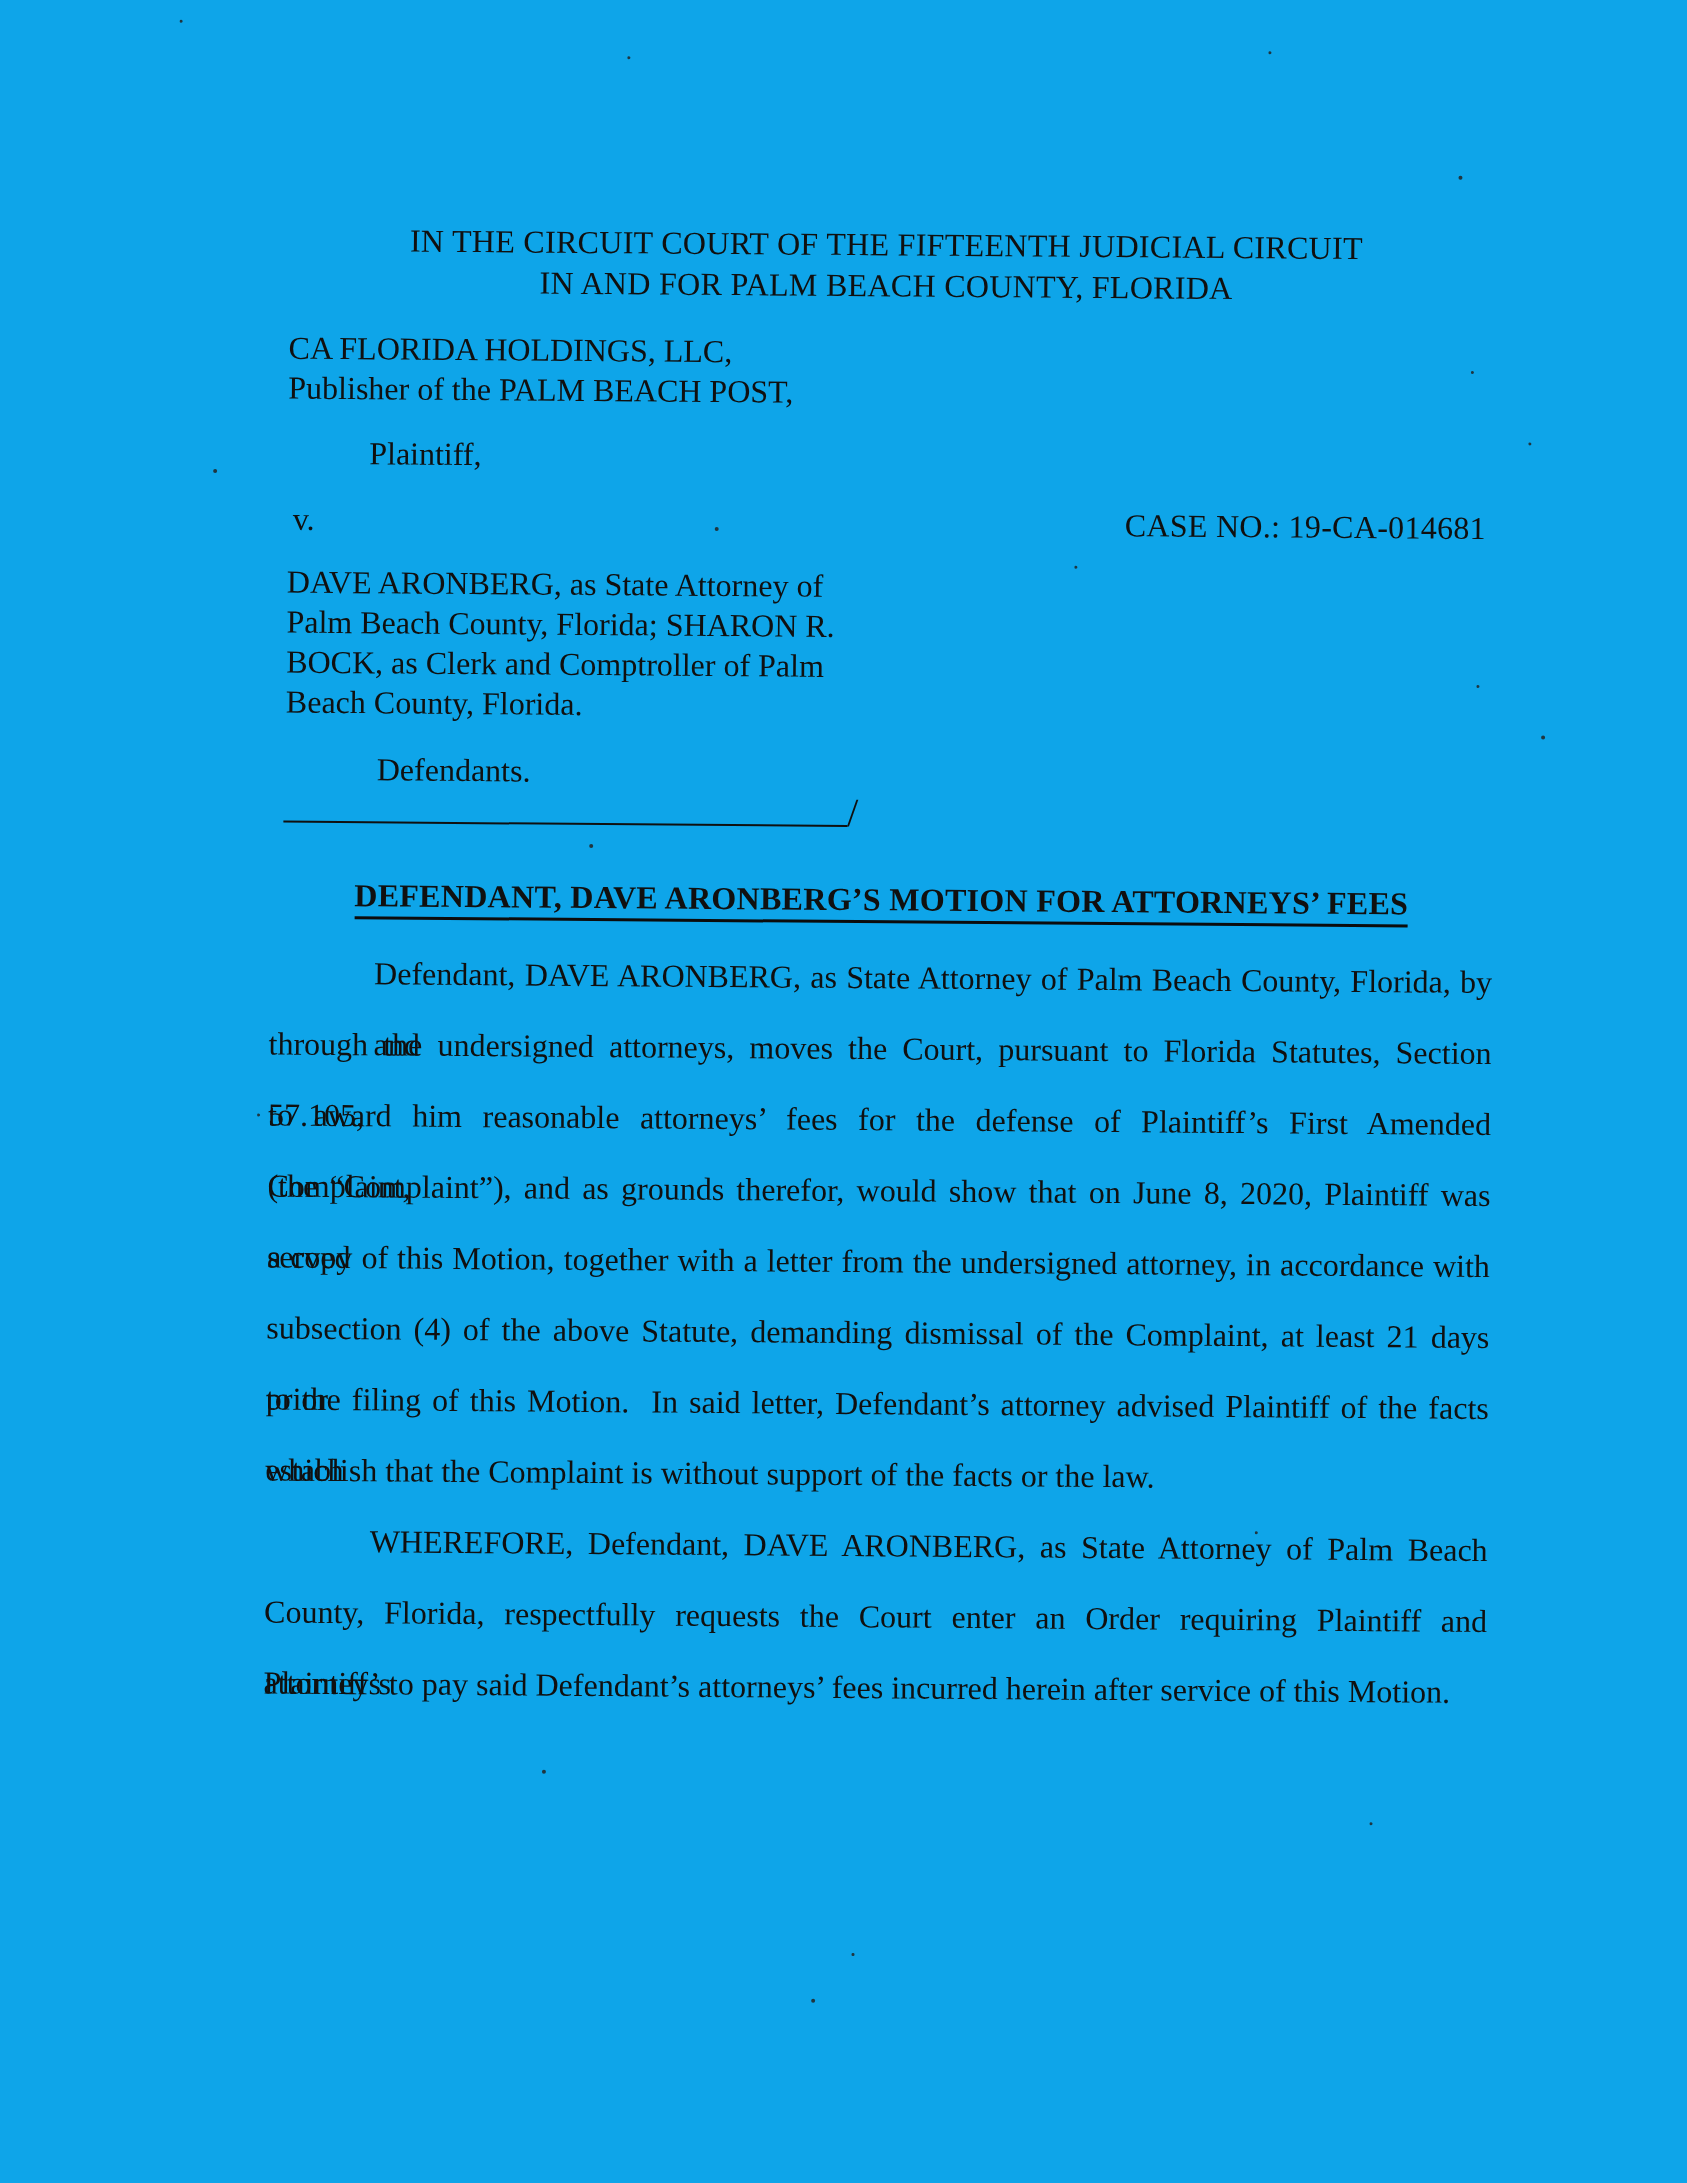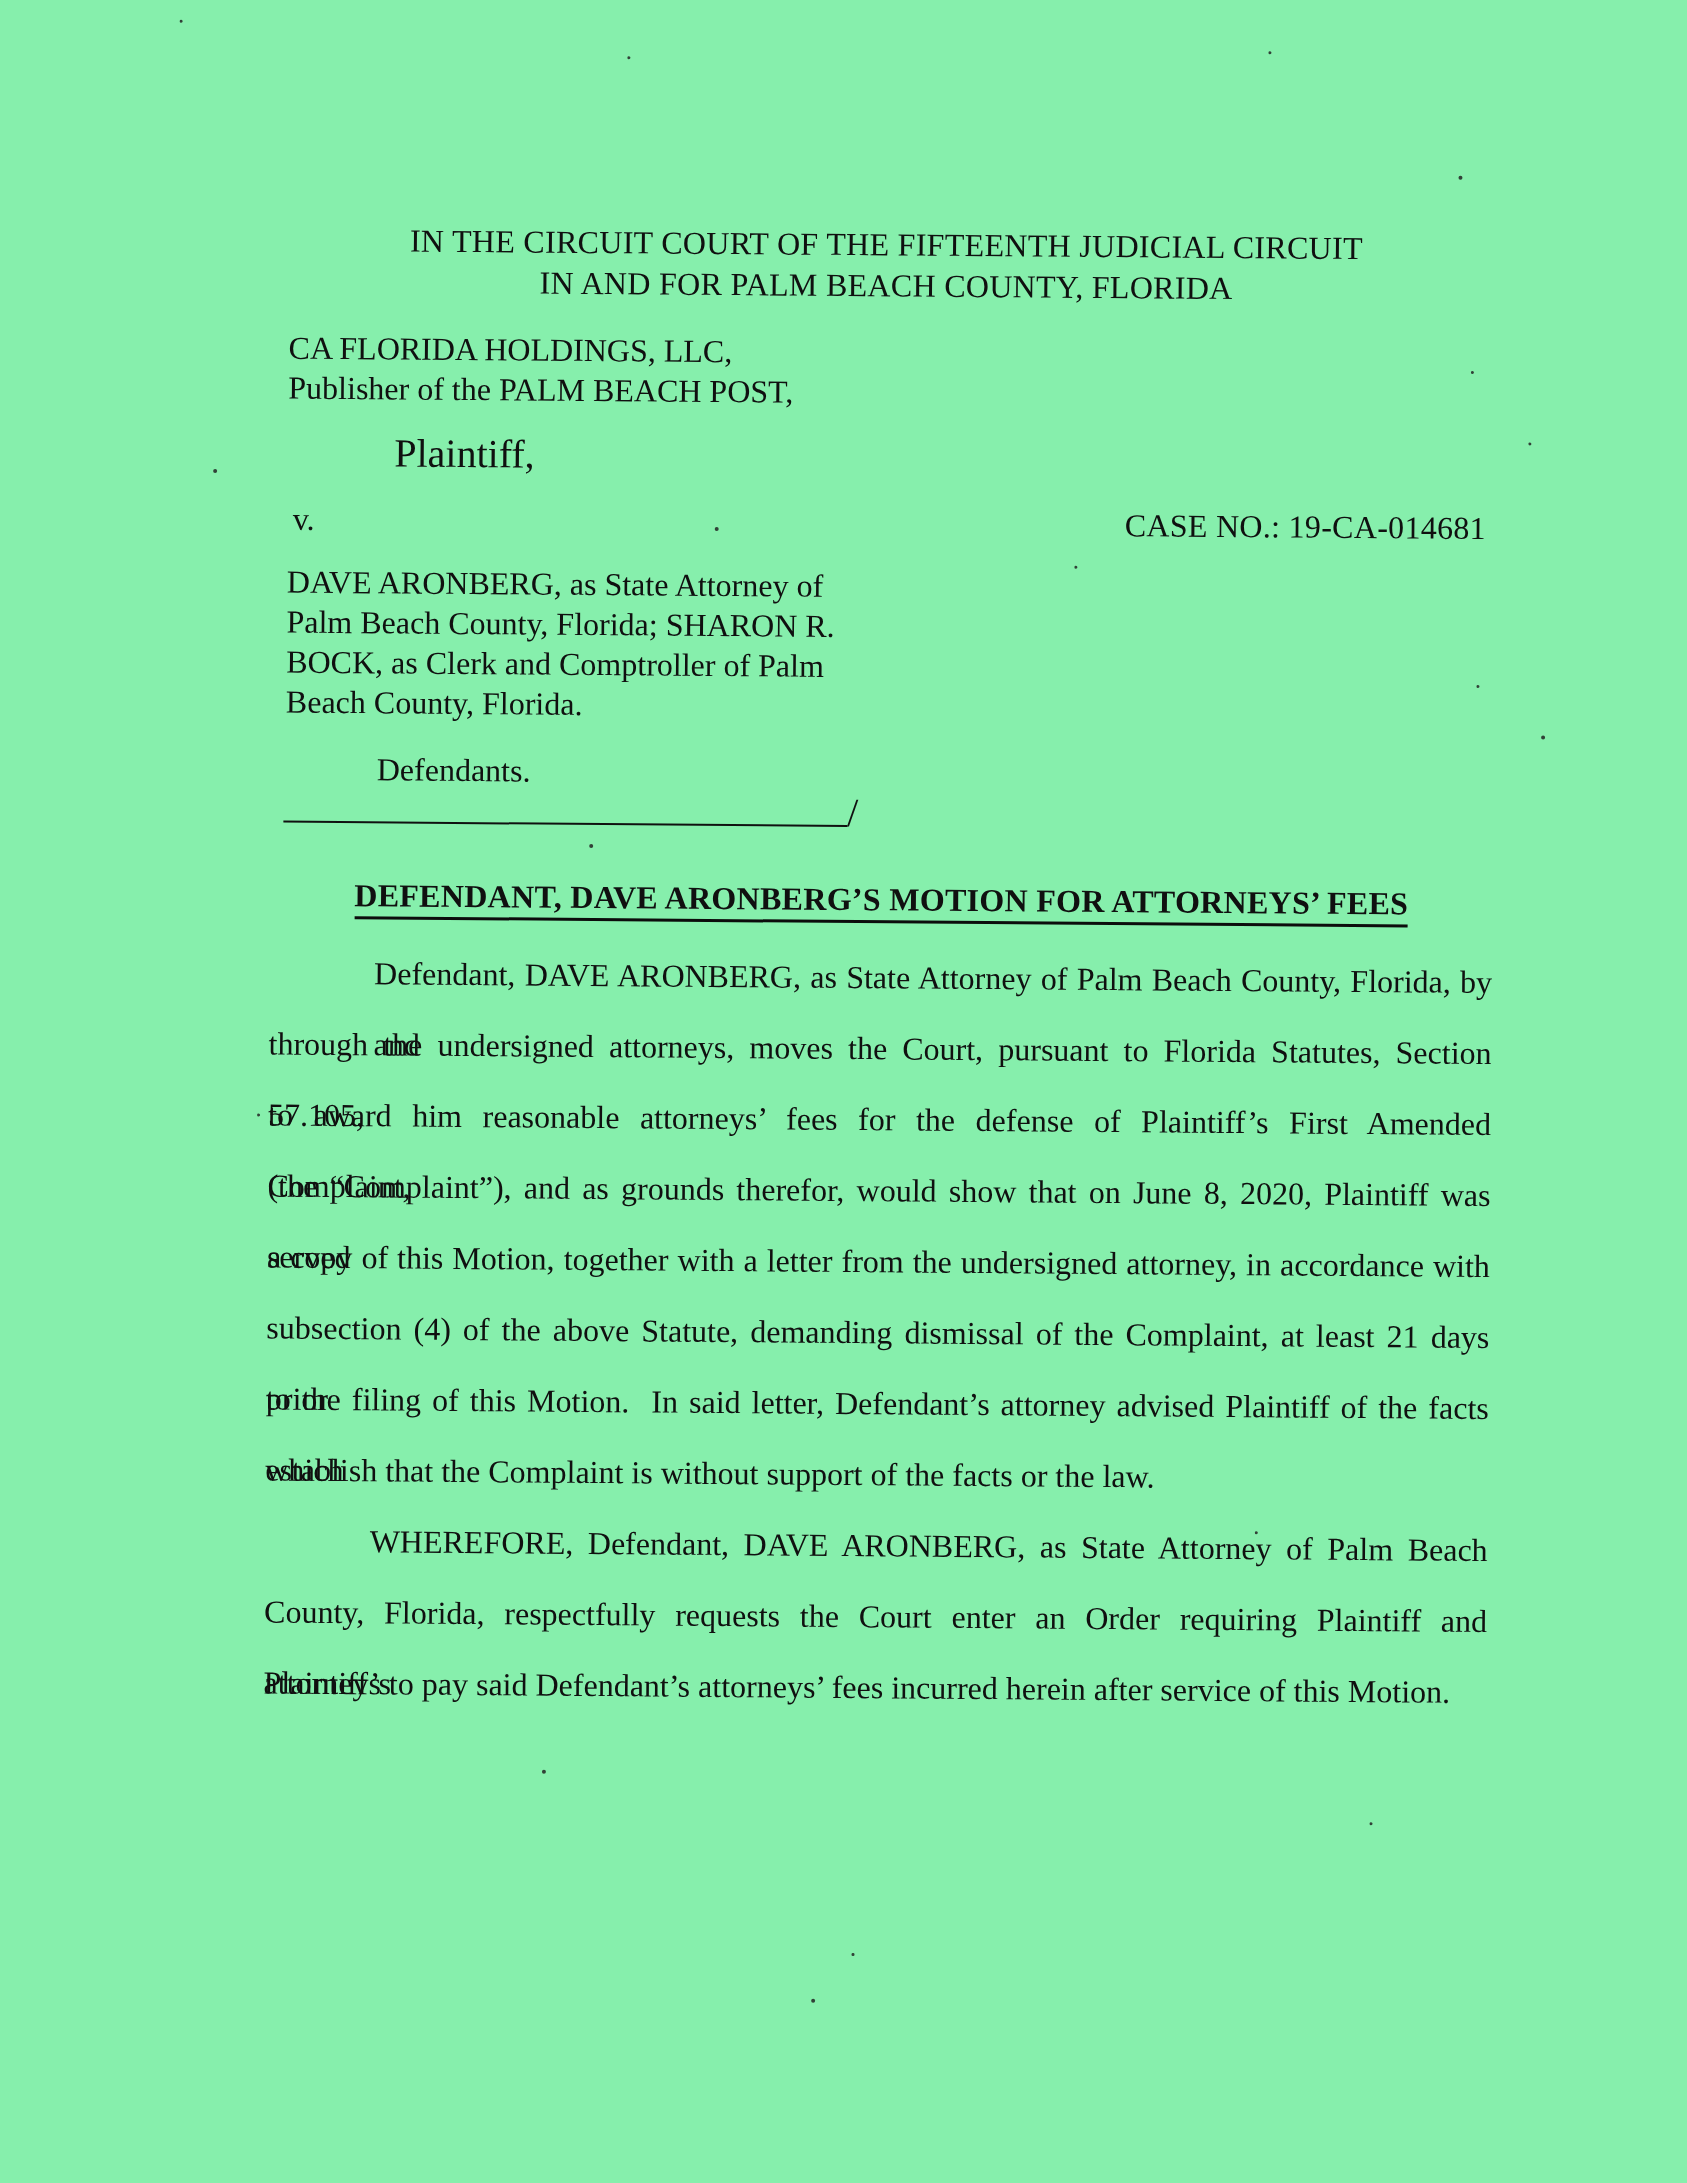--- a/index.html
+++ b/index.html
@@ -4,21 +4,21 @@
 <style>
   html, body {
     margin: 0;
     padding: 0;
     background: #ffffff;
   }
   .sheet {
     position: relative;
     width: 1687px;
     height: 2183px;
-    background: #86efac;
+    background: #0ea5e9;
     overflow: hidden;
     font-family: "Liberation Serif", "DejaVu Serif", serif;
     color: #101010;
   }
   
   .scan-skew {
     position: absolute;
     inset: 0;
     transform: rotate(0.45deg);
     transform-origin: 50% 40%;
@@ -43,22 +43,22 @@
   .plaintiff-name {
     position: absolute;
     top: 332px;
     left: 14.6px;
     font-size: 32px;
     line-height: 40px;
   }
   .plaintiff-role {
     position: absolute;
     top: 437px;
-    left: 121px;
-    font-size: 40px;
+    left: 96px;
+    font-size: 32px;
     line-height: 40px;
   }
   .vs-row {
     position: absolute;
     top: 503px;
     left: 0;
     width: 100%;
     font-size: 32px;
     line-height: 40px;
   }

